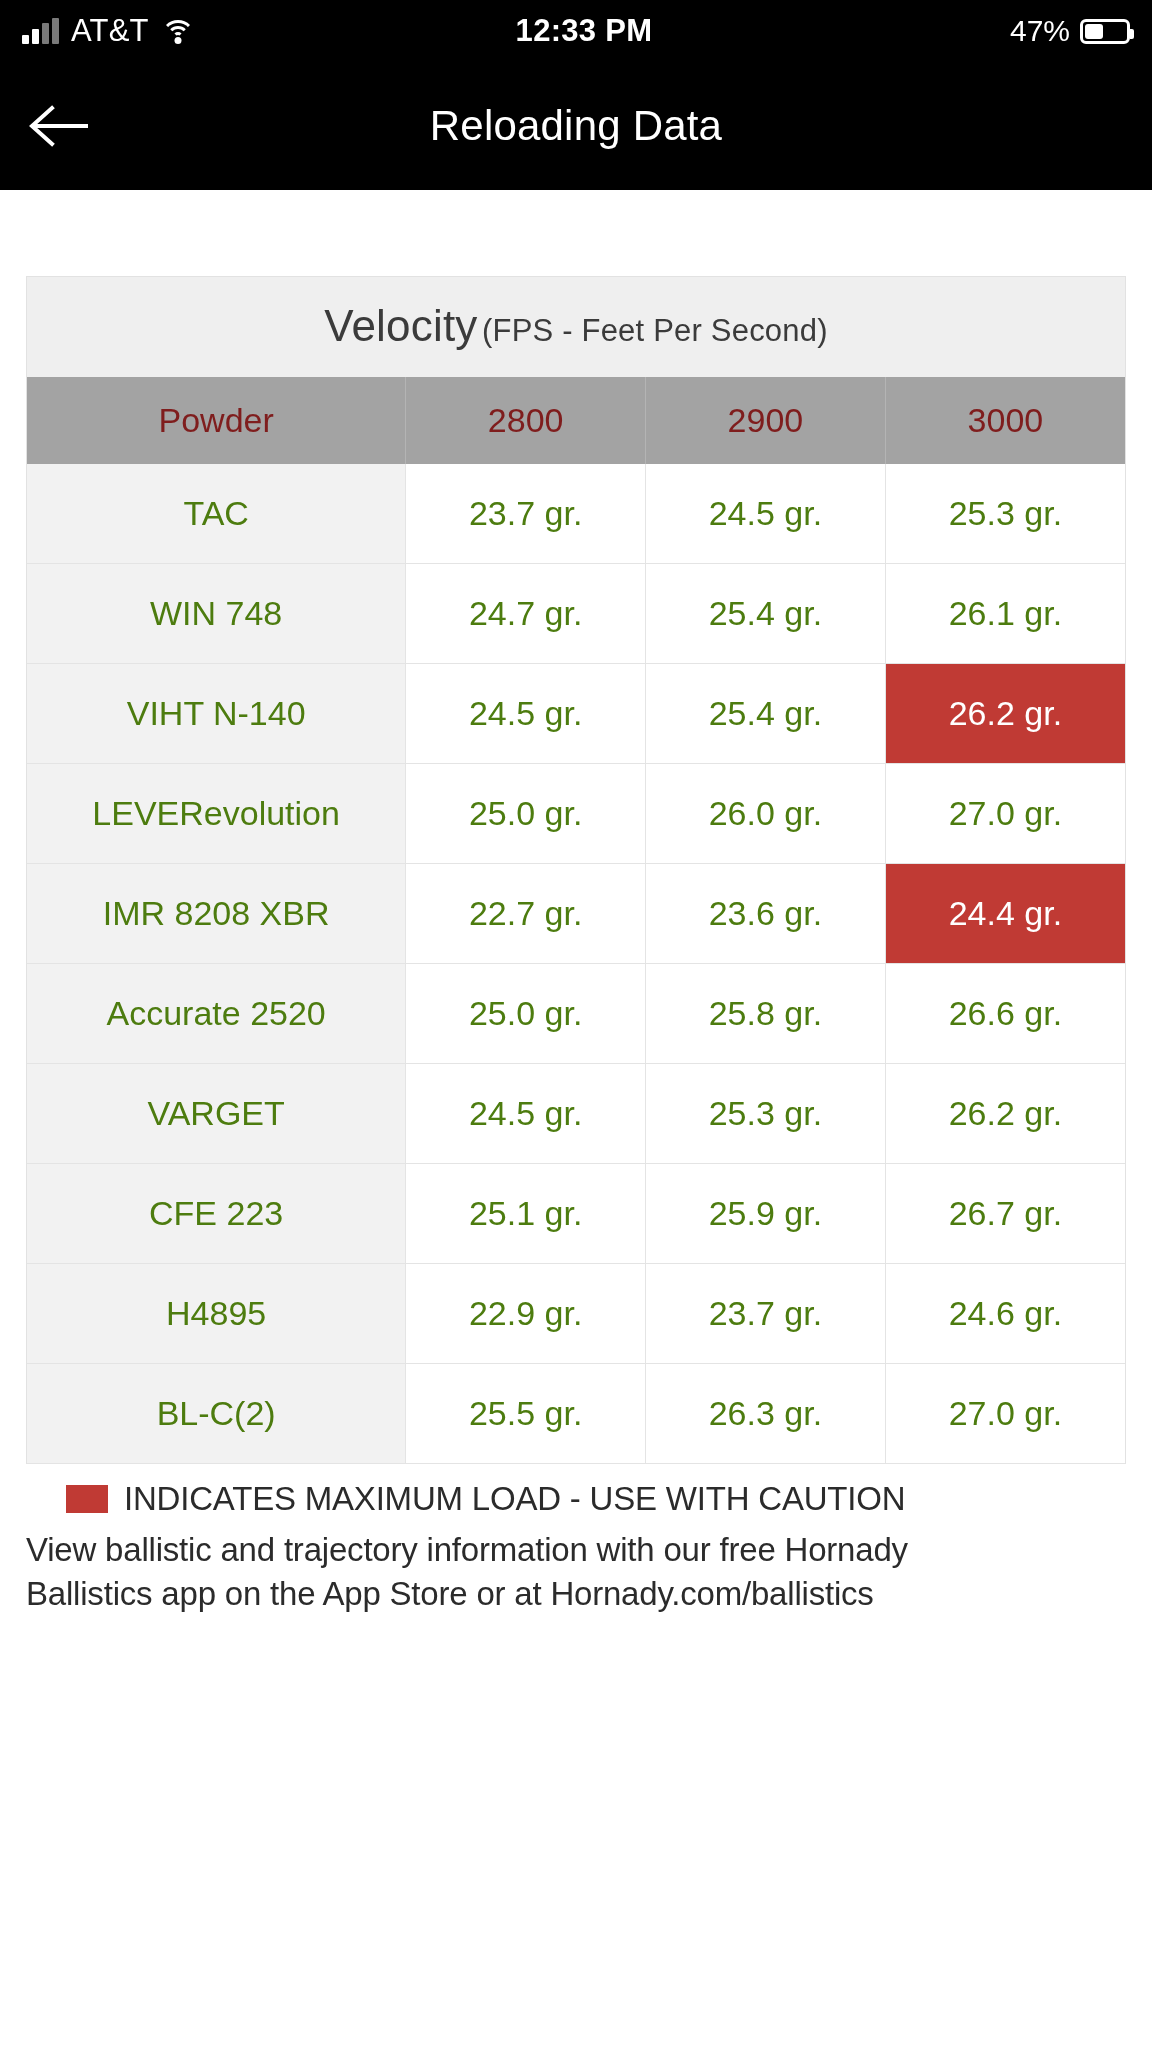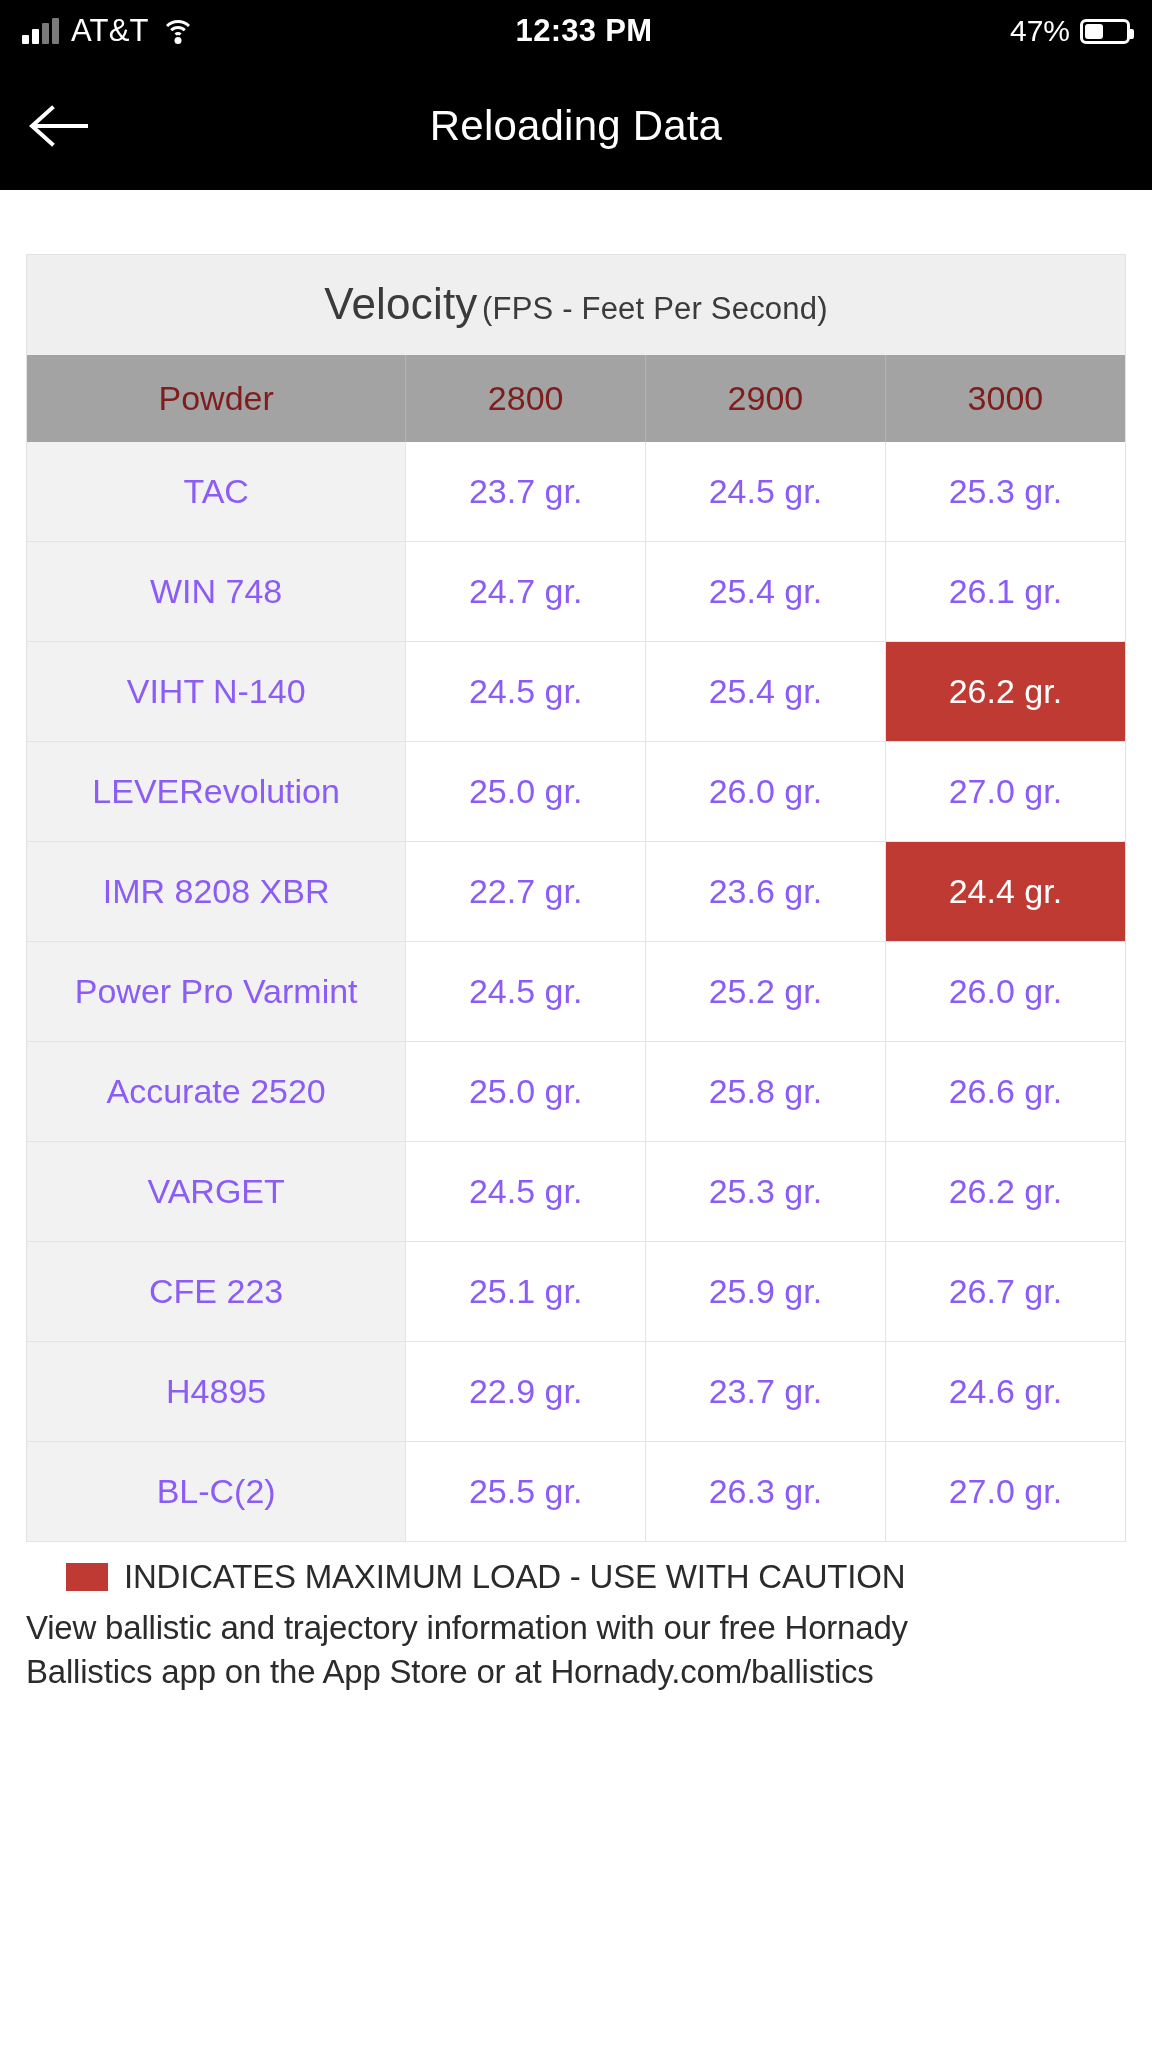--- a/index.html
+++ b/index.html
@@ -77,21 +77,21 @@
   .nav-title {
     position: absolute; left: 0; right: 0; text-align: center;
     font-size: 42px; font-weight: 400; letter-spacing: .2px;
     pointer-events: none;
   }
 
   
   .content { flex: 1; background: #ffffff; position: relative; }
 
   .table-wrap {
-    margin: 64px 26px 0 26px;
+    margin: 86px 26px 0 26px;
     border: 1px solid #e2e2e2;
     border-bottom: none;
   }
   .tbl-header {
     background: #efefef;
     text-align: center;
     padding: 24px 0 26px 0;
     color: #3b3b3b;
   }
   .tbl-header .big { font-size: 44px; letter-spacing: .2px; }
@@ -105,21 +105,21 @@
     font-size: 34px;
     padding: 24px 0;
     text-align: center;
     border-right: 1px solid #b4b4b4;
   }
   thead th:last-child { border-right: none; }
   thead th.col-powder { width: 34.5%; }
 
   tbody td {
     font-size: 34px;
-    color: #8b5cf6;
+    color: #4d7c0f;
     text-align: center;
     padding: 30px 0;
     background: #f2f2f2;
     border-bottom: 1px solid #e4e4e4;
     border-right: 1px solid #e4e4e4;
     height: 96px;
   }
   tbody td:last-child { border-right: none; }
   tbody td.val { background: #ffffff; }
   tbody td.max {
@@ -227,26 +227,20 @@
               <td class="val">26.0 gr.</td>
               <td class="val">27.0 gr.</td>
             </tr>
             <tr>
               <td>IMR 8208 XBR</td>
               <td class="val">22.7 gr.</td>
               <td class="val">23.6 gr.</td>
               <td class="val max">24.4 gr.</td>
             </tr>
             <tr>
-              <td>Power Pro Varmint</td>
-              <td class="val">24.5 gr.</td>
-              <td class="val">25.2 gr.</td>
-              <td class="val">26.0 gr.</td>
-            </tr>
-            <tr>
               <td>Accurate 2520</td>
               <td class="val">25.0 gr.</td>
               <td class="val">25.8 gr.</td>
               <td class="val">26.6 gr.</td>
             </tr>
             <tr>
               <td>VARGET</td>
               <td class="val">24.5 gr.</td>
               <td class="val">25.3 gr.</td>
               <td class="val">26.2 gr.</td>

